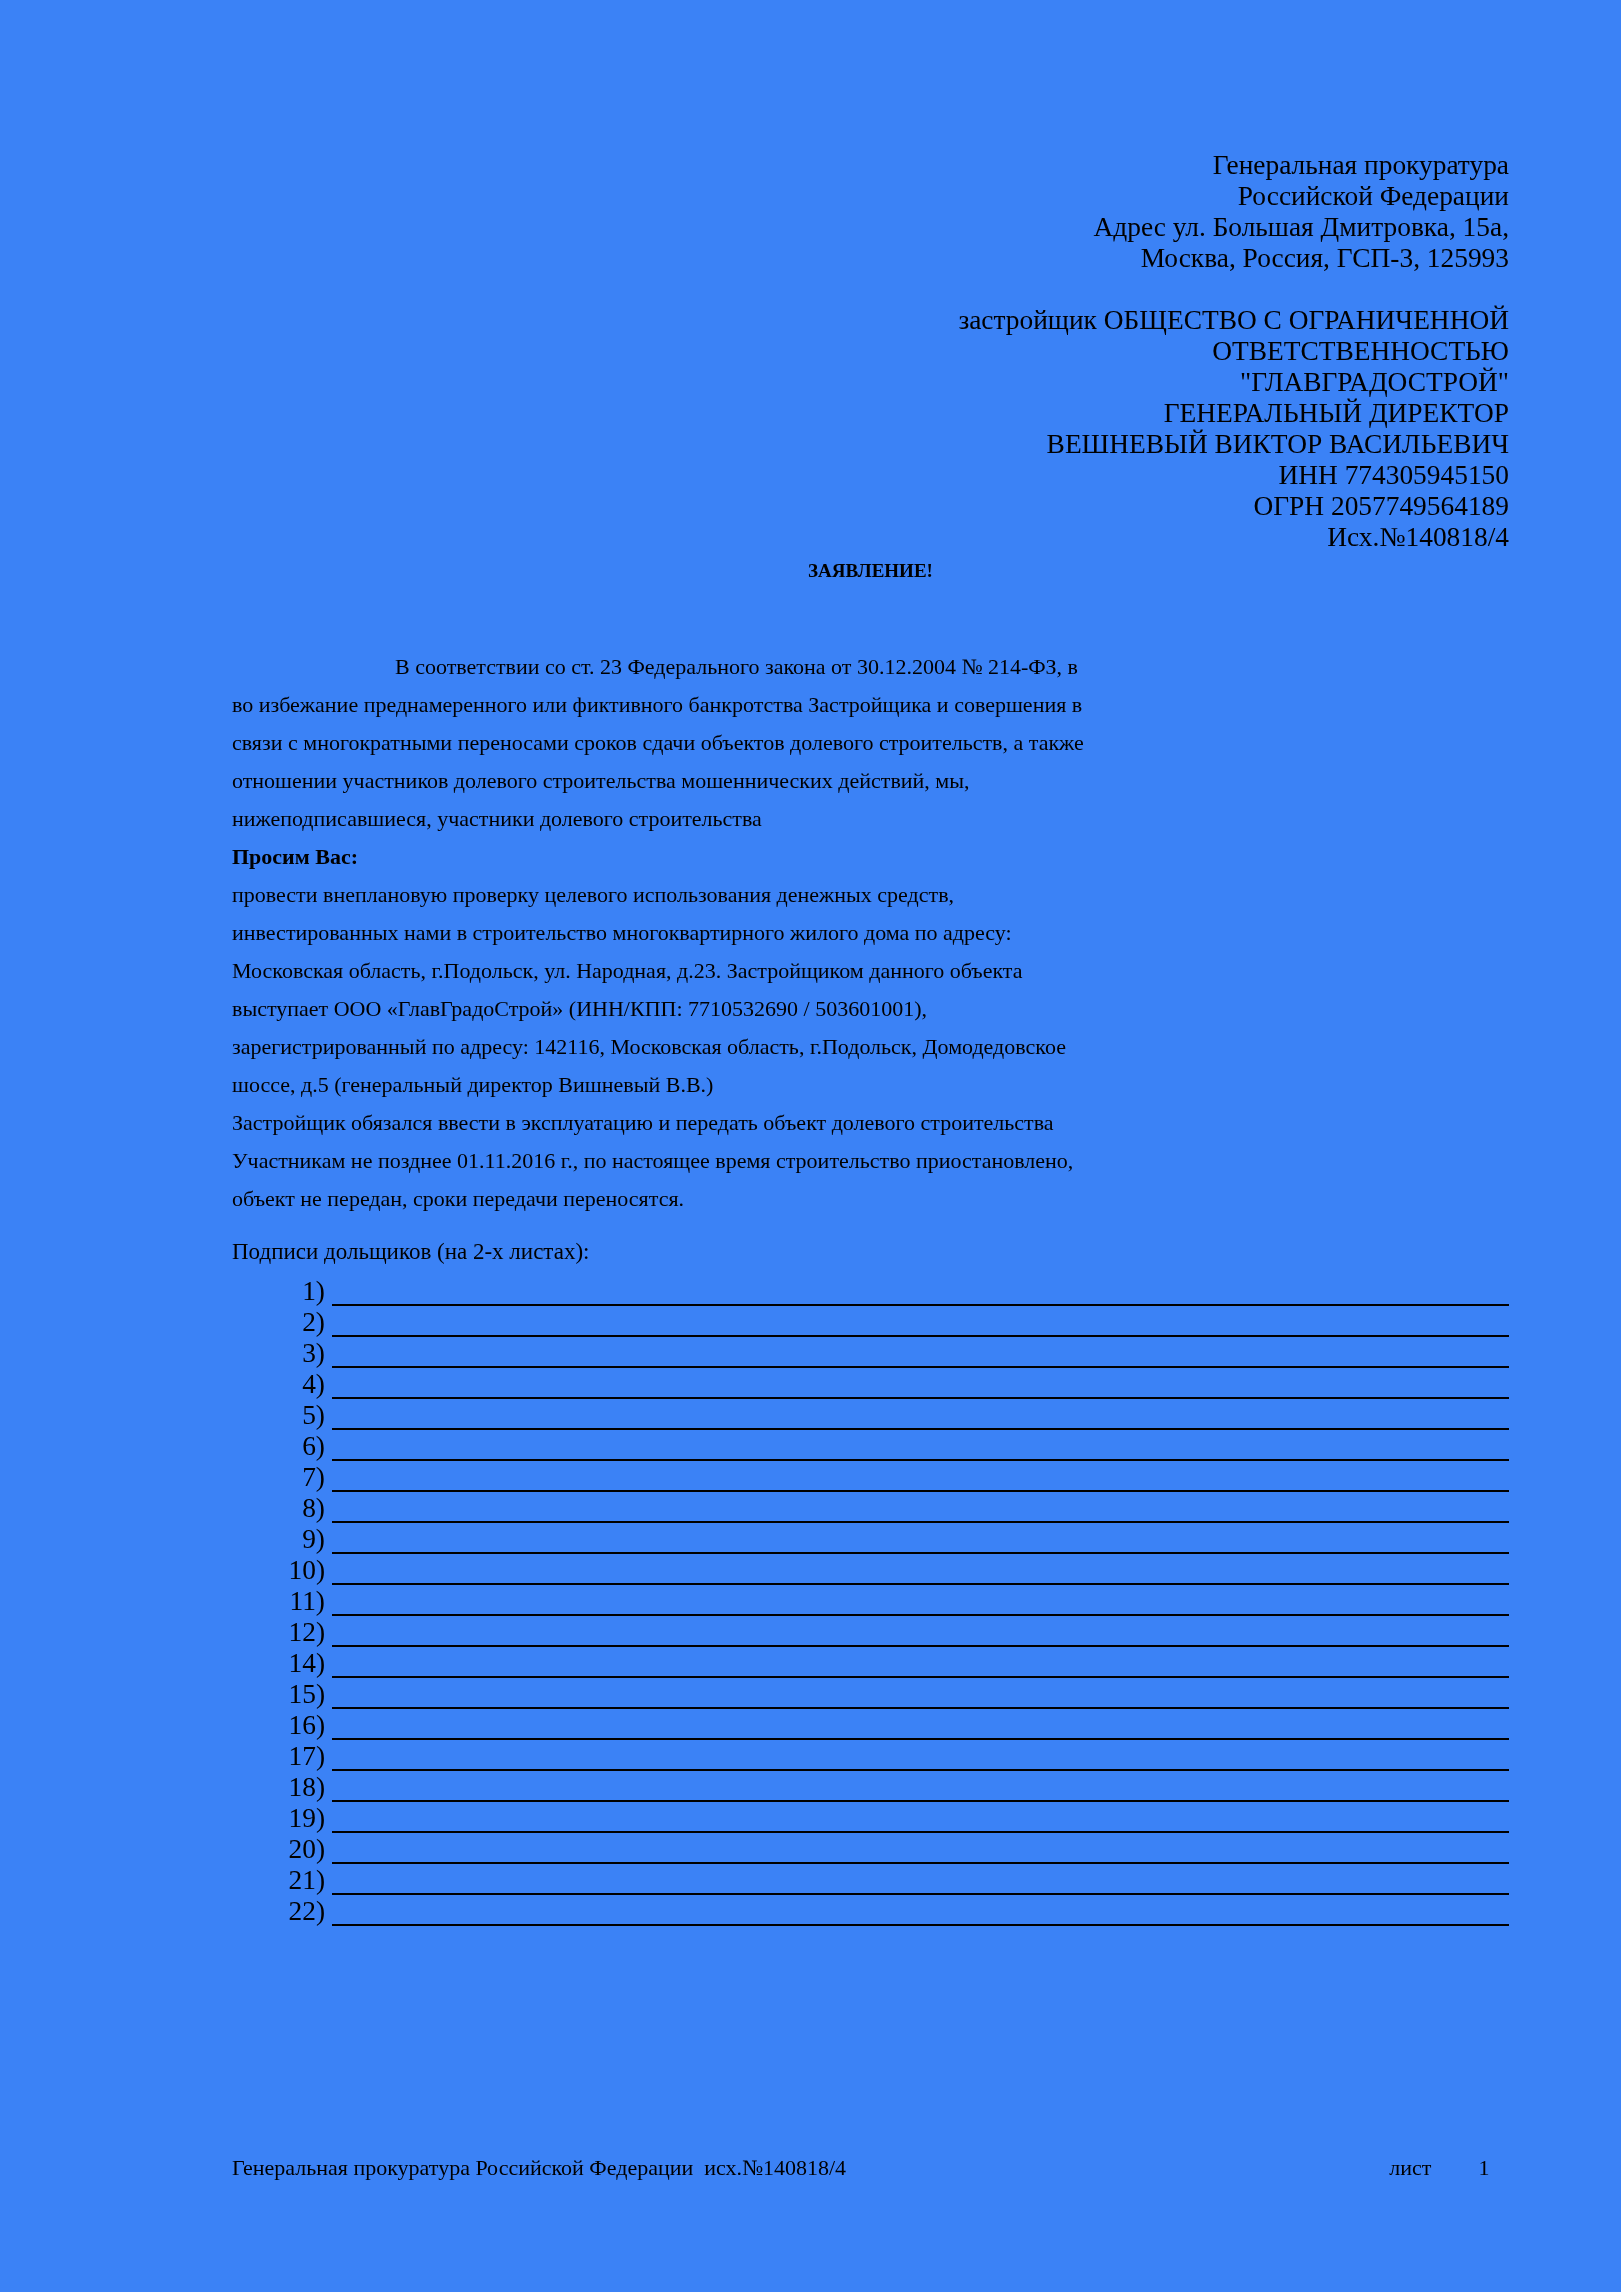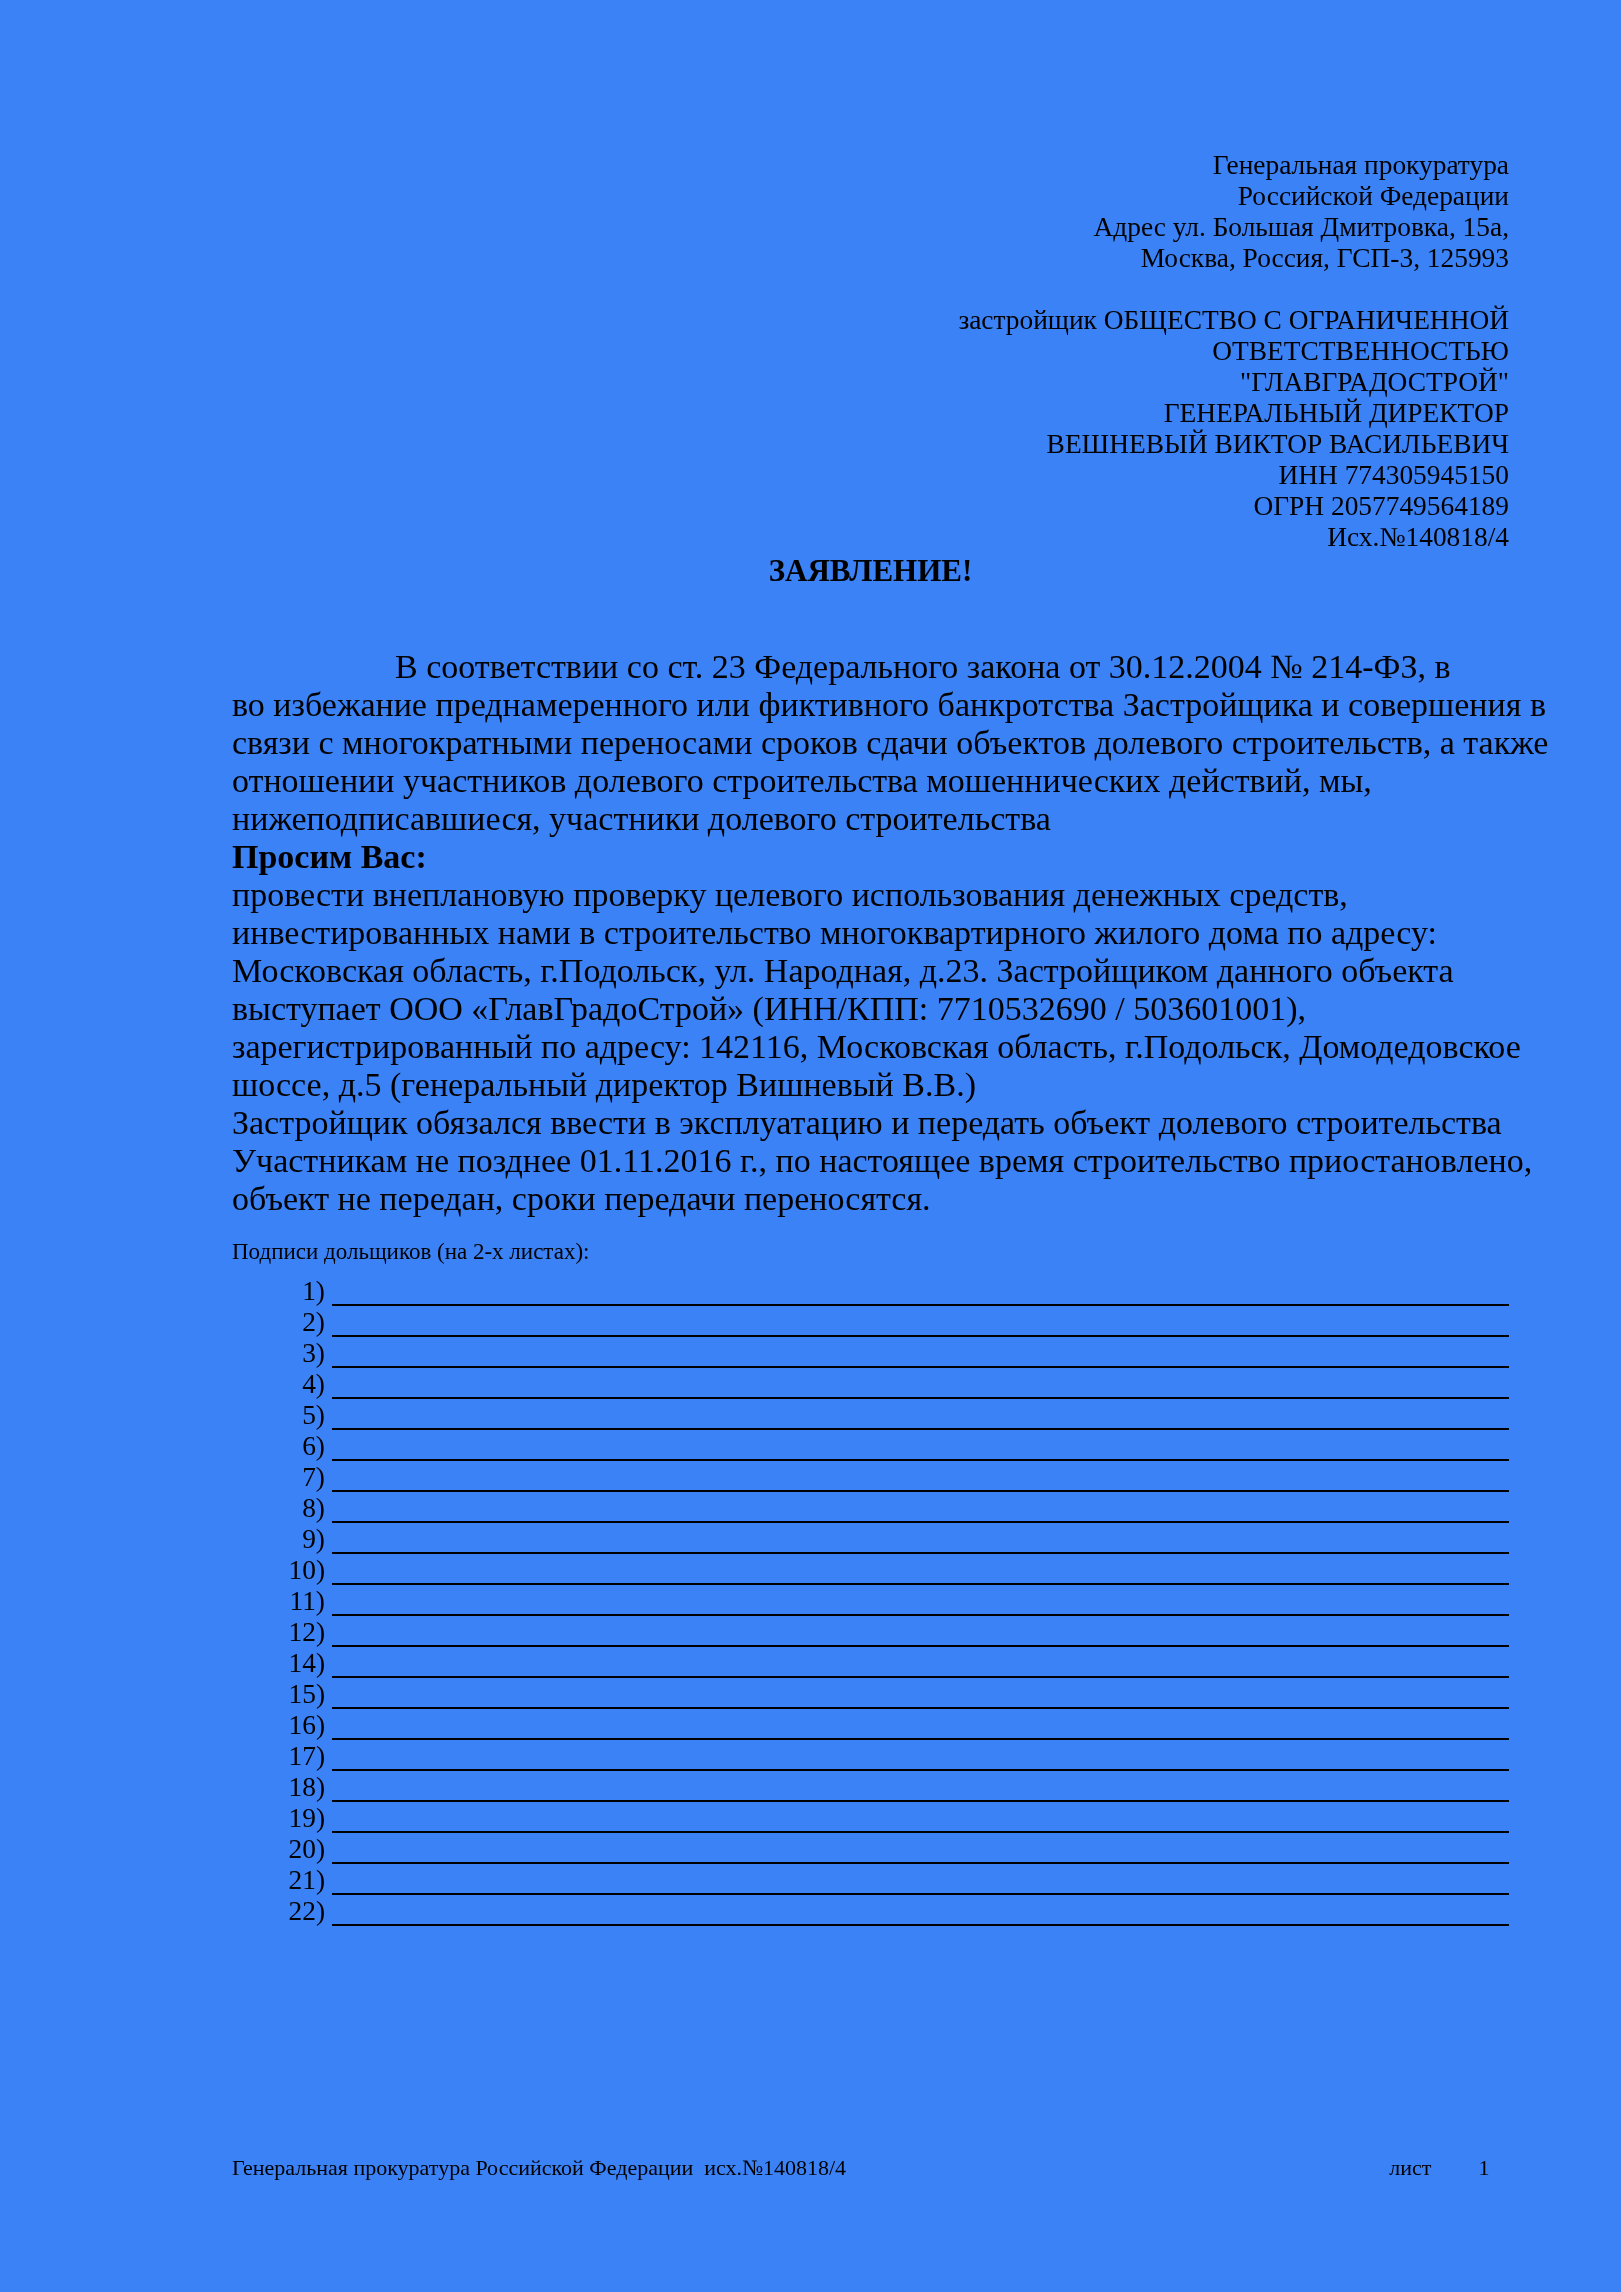--- a/index.html
+++ b/index.html
@@ -24,28 +24,28 @@
     font-size: 27.4px;
     line-height: 31px;
   }
   .hr-group + .hr-group { margin-top: 31px; }
   .h-line { white-space: nowrap; }
 
   
   .doc-title {
     text-align: center;
     font-weight: bold;
-    font-size: 31px;
+    font-size: 19px;
     line-height: 36px;
   }
 
   
   .body-text {
     margin-top: 59px;
-    font-size: 34px;
+    font-size: 22px;
     line-height: 38px;
   }
   .body-line { white-space: nowrap; }
   .body-line.indent { text-indent: 163px; }
   .body-line.bold { font-weight: bold; }
 
   
   .sig-heading {
     margin-top: 15px;
     font-size: 23px;

